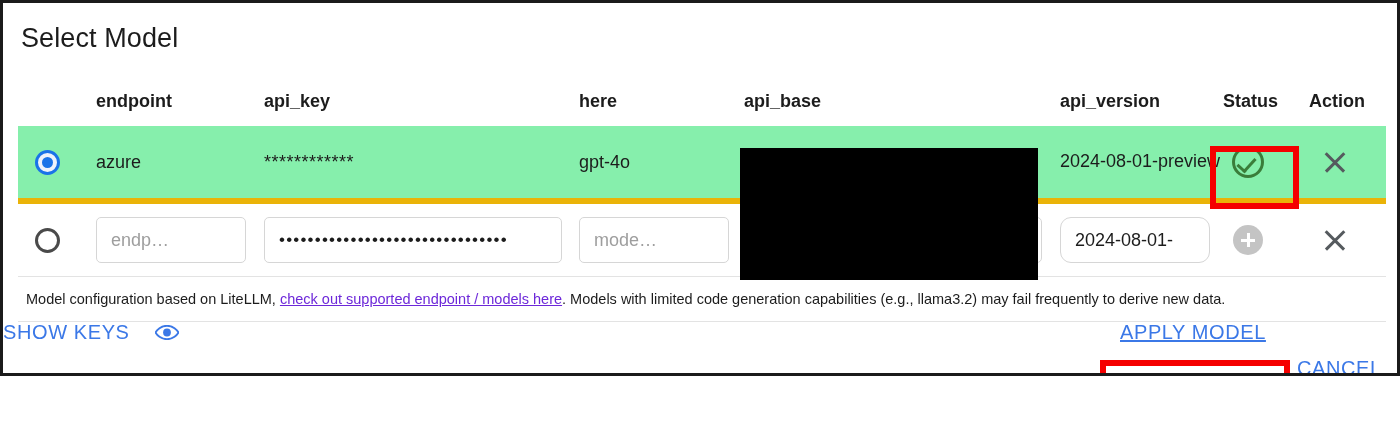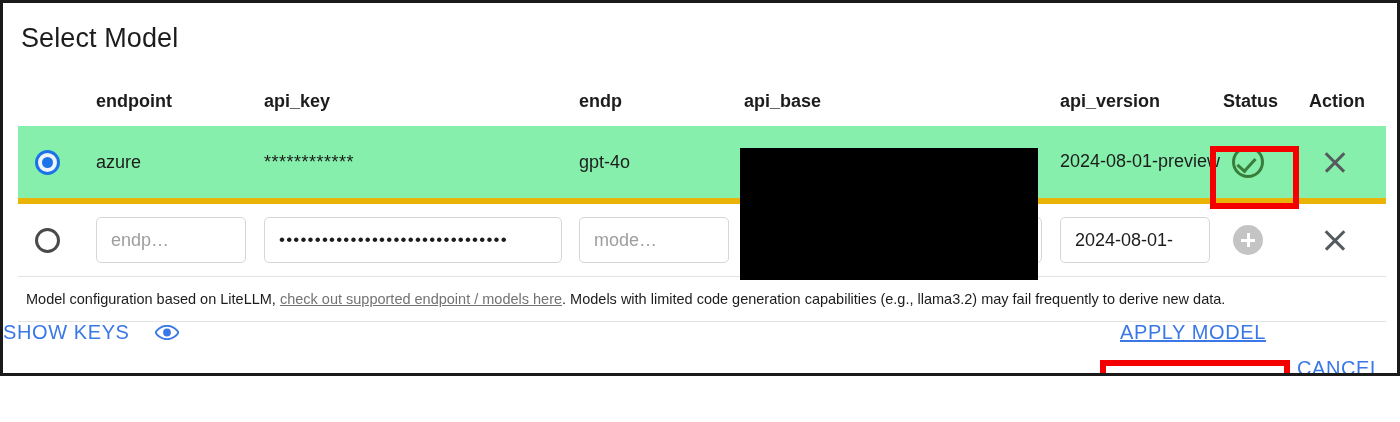--- a/index.html
+++ b/index.html
@@ -132,21 +132,21 @@
     font-size: 18px;
     color: #1c1c1c;
     padding: 0 14px;
     outline: none;
   }
   .tinput::placeholder { color: #9e9e9e; }
   .in-endpoint { width: 150px; }
   .in-apikey   { width: 298px; letter-spacing: 1.2px; font-size: 17px; }
   .in-model    { width: 150px; }
   .in-apibase  { width: 298px; }
-  .in-apiver   { width: 150px; }
+  .in-apiver   { width: 150px; border-radius: 11px; }
 
   
   .redaction {
     position: absolute;
     background: #000000;
     z-index: 5;
   }
   #redact-apibase {
     left: 737px;
     top: 145px;
@@ -213,21 +213,21 @@
   .note-row td {
     height: 44px;
     border-top: 1px solid #e3e3e3;
     border-bottom: 1px solid #e3e3e3;
     font-size: 14.5px;
     color: #1c1c1c;
     padding: 0 0 0 8px;
     vertical-align: middle;
   }
   .note-link {
-    color: #737373;
+    color: #6d28d9;
     text-decoration: underline;
   }
 
   
   .footer {
     position: absolute;
     left: 0;
     right: 0;
     bottom: 0;
     height: 78px;
@@ -304,21 +304,21 @@
       <col class="col-apibase">
         <col class="col-apiver">
         <col class="col-status">
         <col class="col-action">
     </colgroup>
     <thead>
       <tr>
         <th></th>
         <th>endpoint</th>
         <th>api_key</th>
-        <th>endp</th>
+        <th>here</th>
         <th>api_base</th>
         <th>api_version</th>
         <th class="th-status">Status</th>
         <th class="th-action">Action</th>
       </tr>
     </thead>
     <tbody>
 
       <tr class="row-selected">
         <td>

